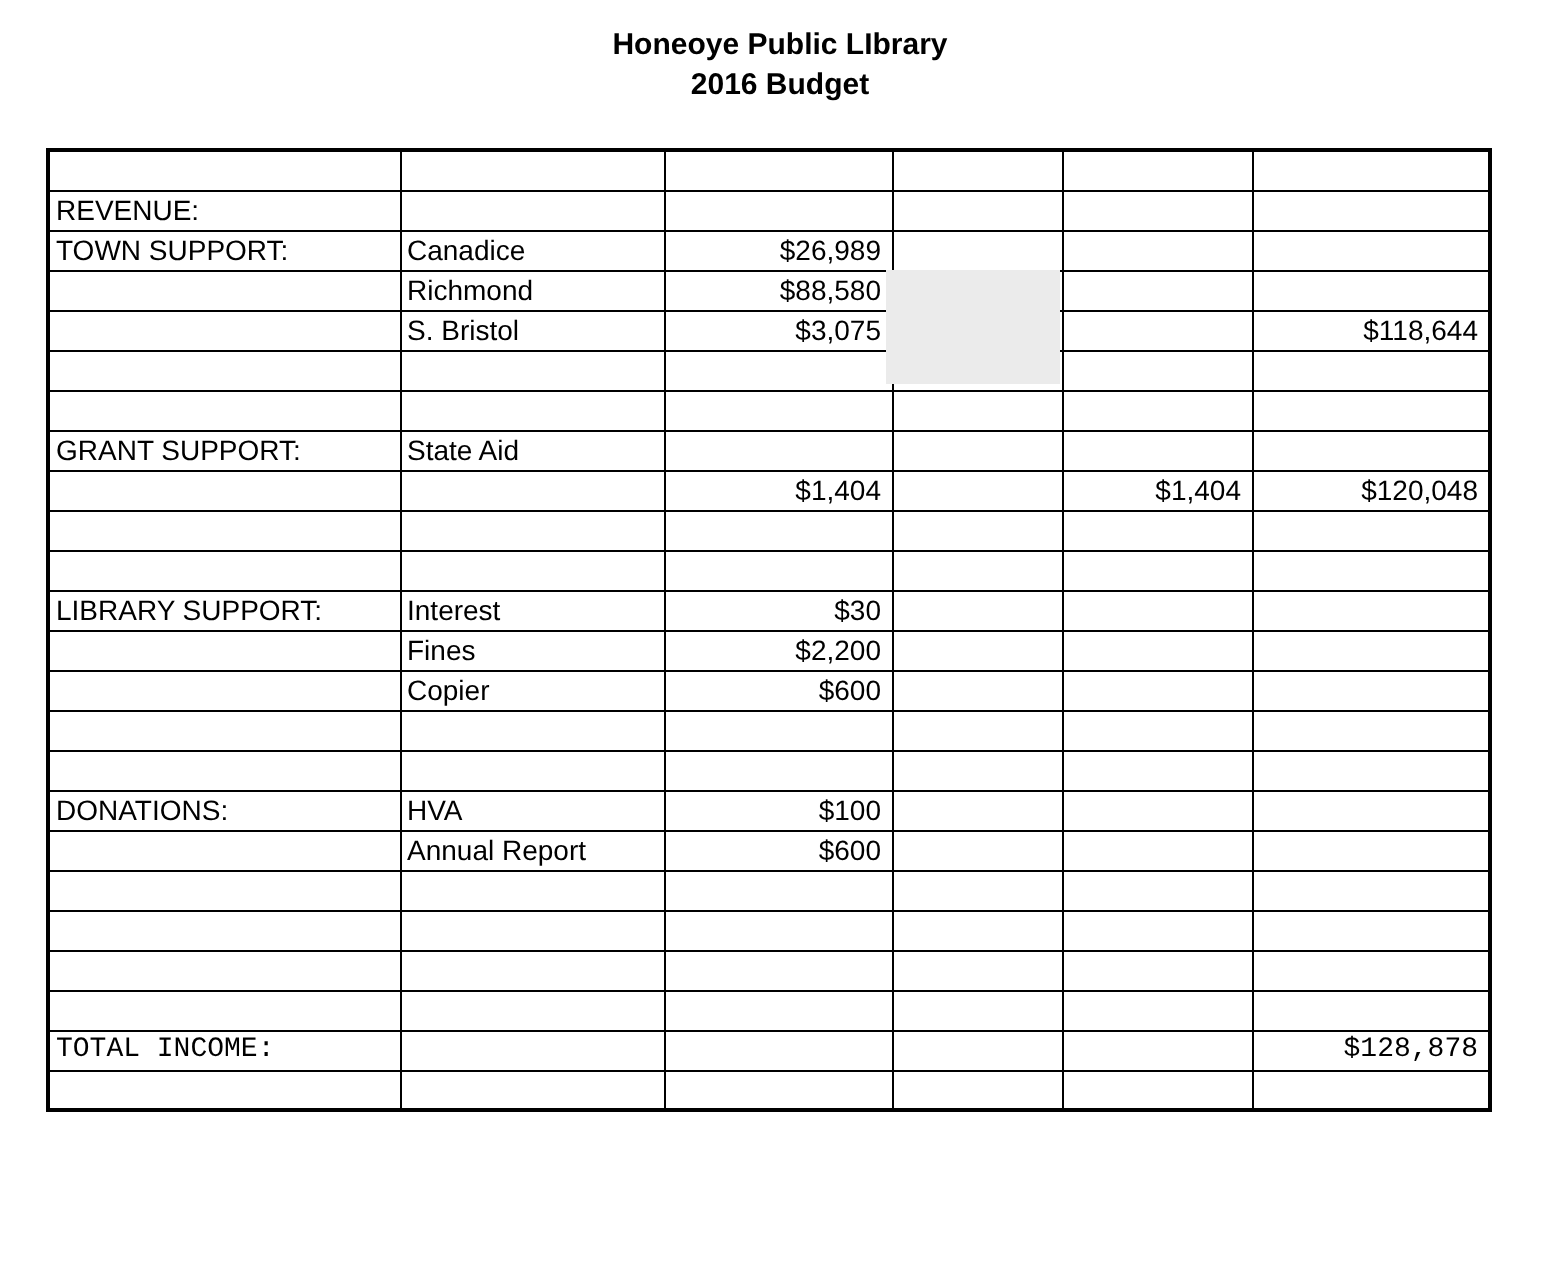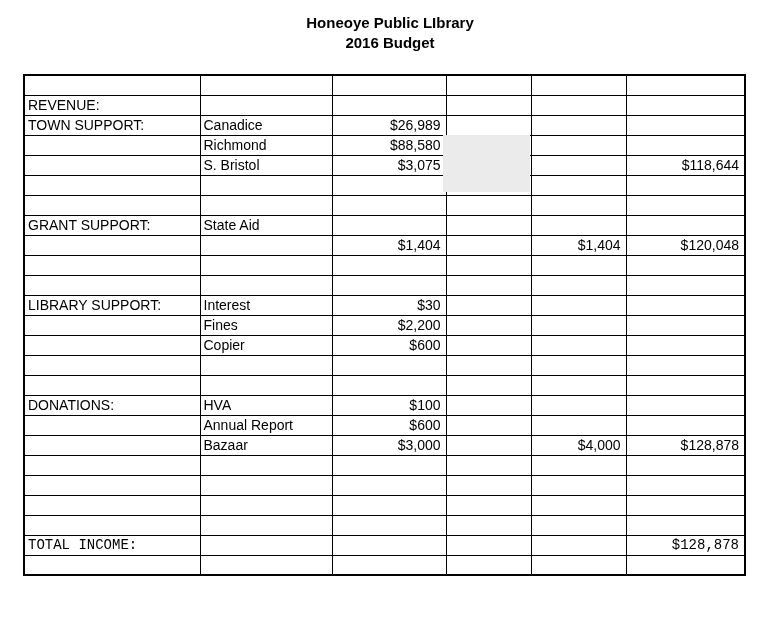--- a/index.html
+++ b/index.html
@@ -189,28 +189,20 @@
         <tr style="height: 20px;">
           <td class="left"></td>
           <td class="left">Annual Report</td>
           <td class="right">$600</td>
           <td class="left"></td>
           <td class="left"></td>
           <td class="left"></td>
         </tr>
         <tr style="height: 20px;">
           <td class="left"></td>
-          <td class="left">Bazaar</td>
-          <td class="right">$3,000</td>
-          <td class="left"></td>
-          <td class="right">$4,000</td>
-          <td class="right">$128,878</td>
-        </tr>
-        <tr style="height: 20px;">
-          <td class="left"></td>
           <td class="left"></td>
           <td class="left"></td>
           <td class="left"></td>
           <td class="left"></td>
           <td class="left"></td>
         </tr>
         <tr style="height: 20px;">
           <td class="left"></td>
           <td class="left"></td>
           <td class="left"></td>

